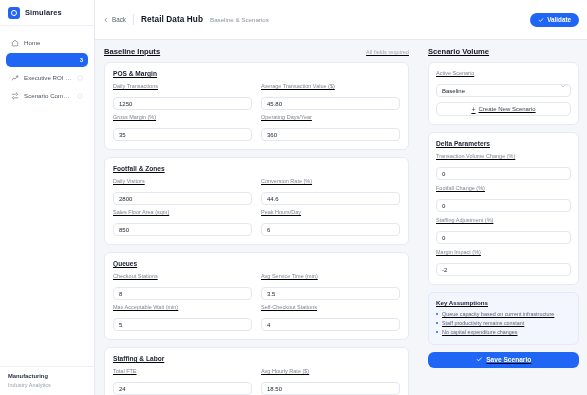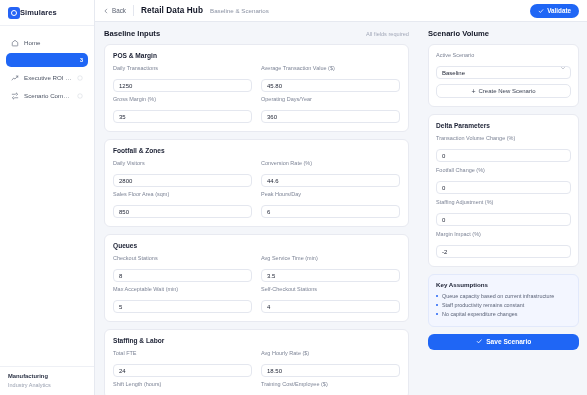--- a/index.html
+++ b/index.html
@@ -13,21 +13,21 @@
 
   
   .sidebar {
     width: 95px; height: 395px;
     background: #ffffff;
     border-right: 1px solid #e6e9f0;
     display: flex; flex-direction: column;
     flex: 0 0 95px;
   }
   .brand {
-    display: flex; align-items: center; 
+    display: flex; align-items: center; gap: 5px;
     padding: 8px 8px;
     height: 26px;
     border-bottom: 1px solid #eef0f5;
   }
   .brand-mark {
     width: 12px; height: 12px; border-radius: 3px;
     background: #2563f5;
     display: flex; align-items: center; justify-content: center;
     flex: 0 0 12px;
   }
@@ -60,41 +60,41 @@
     border-top: 1px solid #eef0f5;
     padding: 5px 8px 6px 8px;
   }
   .foot-title { font-size: 5.8px; color: #2b3245; font-weight: 600; line-height: 1.5; }
   .foot-sub { font-size: 5.5px; color: #99a0b0; line-height: 1.5; }
 
   
   .main { flex: 1; display: flex; flex-direction: column; height: 395px; min-width: 0; }
 
   .topbar {
-    height: 22px; background: #ffffff;
+    height: 40px; background: #ffffff;
     border-bottom: 1px solid #e6e9f0;
     display: flex; align-items: center;
     padding: 0 8px; gap: 7px;
   }
   .back-btn { display: flex; align-items: center; gap: 3px; font-size: 6.3px; color: #596070; }
   .back-btn svg { width: 6px; height: 6px; display:block; }
   .tb-div { width: 1px; height: 11px; background: #e3e6ee; }
   .tb-title { font-size: 8.2px; font-weight: 700; color: #101424; letter-spacing: .1px; }
   .tb-sub { font-size: 6.2px; color: #8a91a2; }
   .tb-spacer { flex: 1; }
   .validate-btn {
     display: flex; align-items: center; gap: 3px;
     background: #1f66f5; color: #fff;
     font-size: 6.3px; font-weight: 600;
     padding: 0 8px; height: 14px; border-radius: 7px;
     border: none;
   }
   .validate-btn svg { width: 6px; height: 6px; display:block; }
 
-  .body { flex: 1; display: flex; gap: 10px; min-height: 0; overflow: hidden; }
+  .body { flex: 1; display: flex; gap: 10px; min-height: 0; overflow: hidden; text-decoration: underline; }
 
   
   .col-left { flex: 1; padding: 7px 9px 0 9px; min-width: 0; overflow: hidden; }
   .col-head { display: flex; align-items: baseline; margin-bottom: 6px; }
   .col-title { font-size: 7.6px; font-weight: 700; color: #141828; }
   .col-note { margin-left: auto; font-size: 5.6px; color: #a2a8b8; }
 
   .card {
     background: #ffffff;
     border: 1px solid #e8eaf1;

